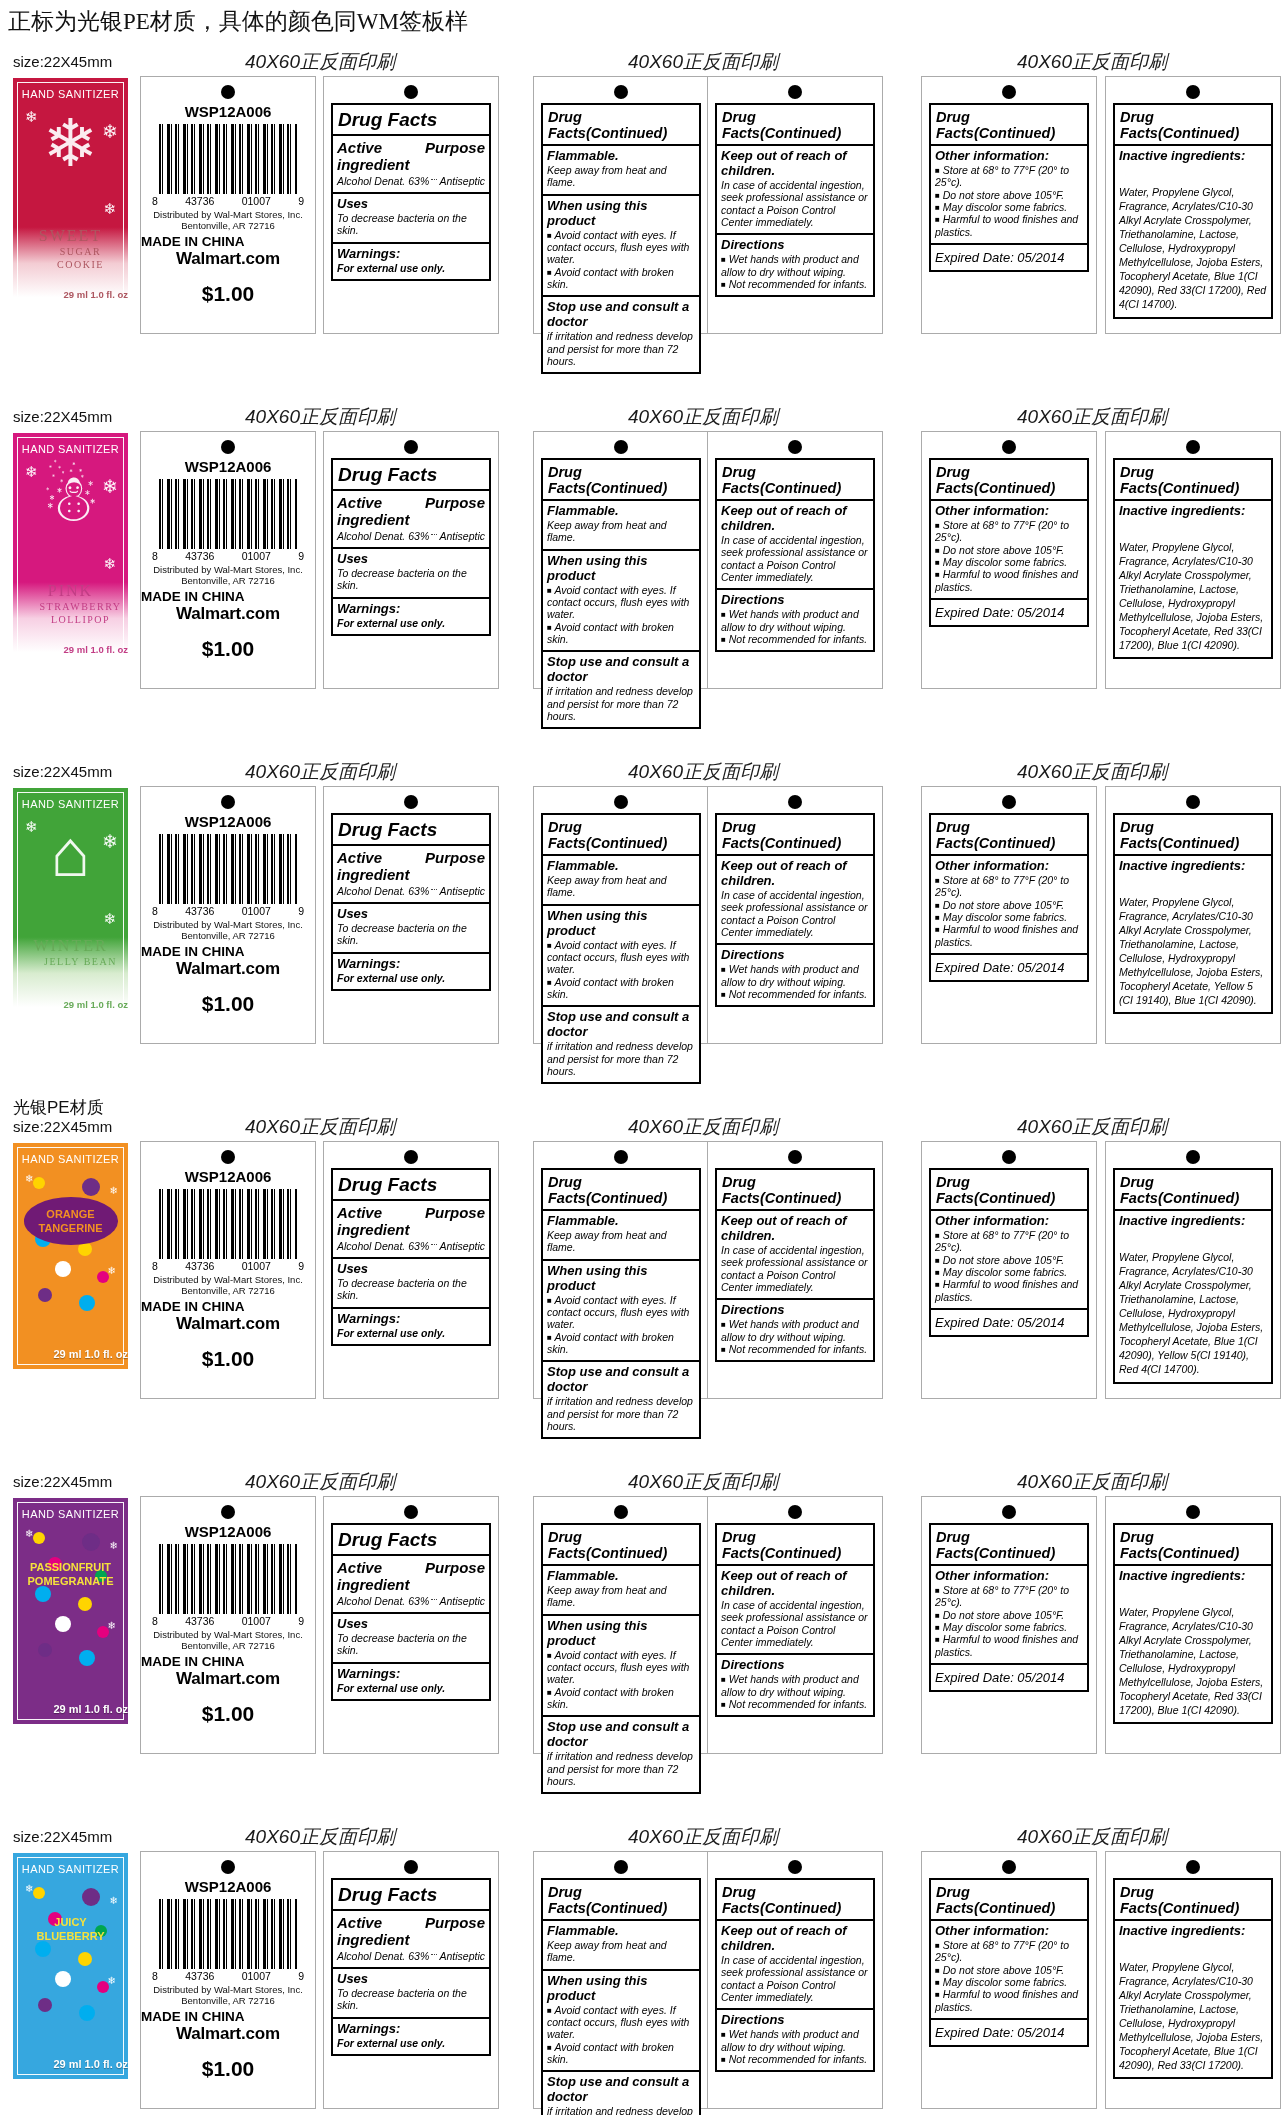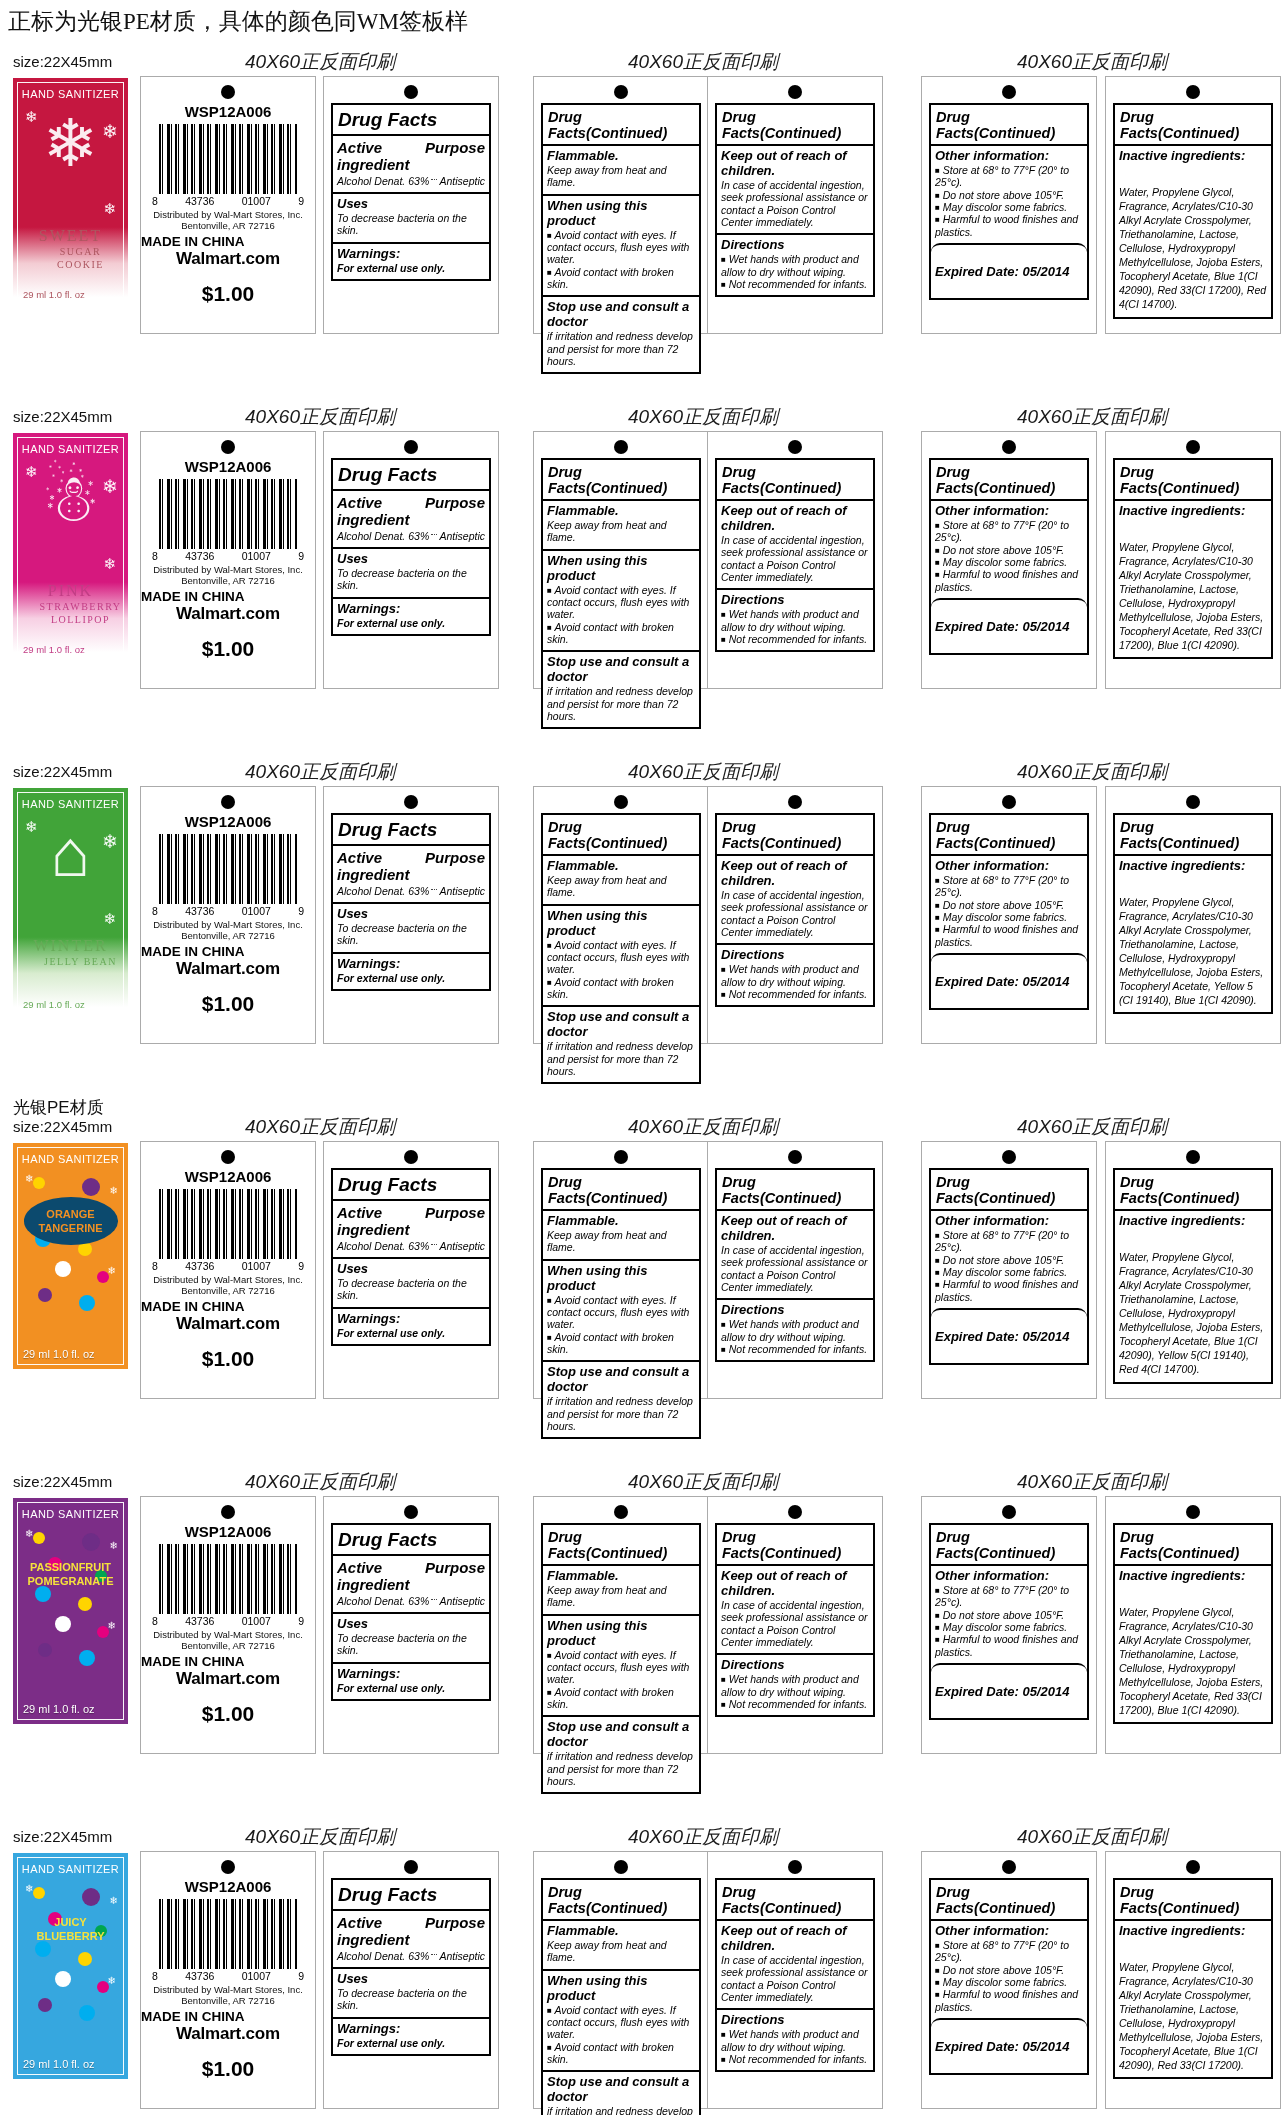--- a/index.html
+++ b/index.html
@@ -29,28 +29,28 @@
   .candy-dots { display:none; }
   .style-candy .candy-dots { display:block; position:absolute; top:34px; left:20px; width:12px; height:12px;
        border-radius:50%; background:#ffd400;
        box-shadow: 52px 4px 0 3px #6e2d86, 16px 26px 0 1px #e4007f, 62px 38px 0 0 #00a650,
                    4px 56px 0 2px #00aeef, 46px 66px 0 1px #ffd400, 24px 86px 0 2px #ffffff,
                    64px 94px 0 0 #e4007f, 6px 112px 0 1px #6e2d86, 48px 120px 0 2px #00aeef; }
   .name-block { position:absolute; left:0; width:100%; text-align:center; }
   .style-winter .name-block { top:148px; }
   .style-candy  .name-block { top:62px; }
   .row-oval .name-block { left:50%; transform:translateX(-50%); top:54px; width:94px;
-       background:#0c4a6e; border-radius:50%; padding:10px 0 9px; }
+       background:#701a75; border-radius:50%; padding:10px 0 9px; }
   .name-line { line-height:1.25; }
   .style-winter .name-line { font-family:"Liberation Serif", serif; color:var(--name); letter-spacing:1.5px; }
   .style-winter .nl0 { font-size:16px; letter-spacing:2px; }
   .style-winter .nl1, .style-winter .nl2 { font-size:10px;padding-left:20px; }
   .style-candy .name-line { font-weight:bold; font-size:11px; color:var(--name); line-height:1.3; }
   .row-oval .name-line { color:var(--base); }
-  .vol { position:absolute; left:10px; width:100%; text-align:left; font-weight:normal; }
+  .vol { position:absolute; left:0; width:100%; text-align:right; font-weight:bold; }
   .style-winter .vol { bottom:4px; font-size:9.5px; color:var(--name); }
   .style-candy  .vol { bottom:9px; font-size:11px; color:#fff; text-shadow:0 1px 1px rgba(0,0,0,.35); }
 
   
   .tag { position:absolute; top:0; width:176px; height:258px; background:#fff; border:1px solid #ababab; }
   .pos-tag { left:140px; } .pos-c1 { left:323px; } .pos-c2 { left:533px; }
   .pos-c3 { left:707px; } .pos-c4 { left:921px; } .pos-c5 { left:1105px; }
   .hole { position:absolute; top:8px; left:50%; transform:translateX(-50%); width:14px; height:14px;
           border-radius:50%; background:#000; }
 
@@ -74,21 +74,21 @@
   .sec { padding:3px 4px 5px; }
   .sec + .sec { border-top:2px solid #000; }
   .sec-head { font-weight:bold; font-size:13px; line-height:1.15; }
   .dfbody { font-size:10.5px; line-height:1.18; }
   .bold { font-weight:bold; }
   .ai-row { display:flex; justify-content:space-between; font-weight:bold; font-size:15px; }
   .leader-row { display:flex; align-items:center; font-size:10.5px; margin-top:2px; }
   .leader { flex:1 1 auto; border-bottom:1px dotted #444; margin:0 2px 3px; }
   .sq { font-style:normal; font-size:8px; vertical-align:1px; }
   .inactive-body { font-size:10.5px; line-height:1.34; margin-top:21px; }
-  .expired-sec { font-weight:bold; font-size:13px; padding:19px 4px;border-radius:9px; }
+  .expired-sec { font-weight:normal; font-size:13px; padding:5px 4px; }
 </style>
 </head>
 <body>
 
 <div class="page">
   <div class="top-note">正标为光银PE材质，具体的颜色同WM签板样</div>
   <div id="rows">
   <section class="row style-winter" style="top: 76px; --base: #c51740; --fade: #f3ccd3; --name: #ad5660;">
     <div class="hdr hdr1">40X60正反面印刷</div>
     <div class="hdr hdr2">40X60正反面印刷</div>

